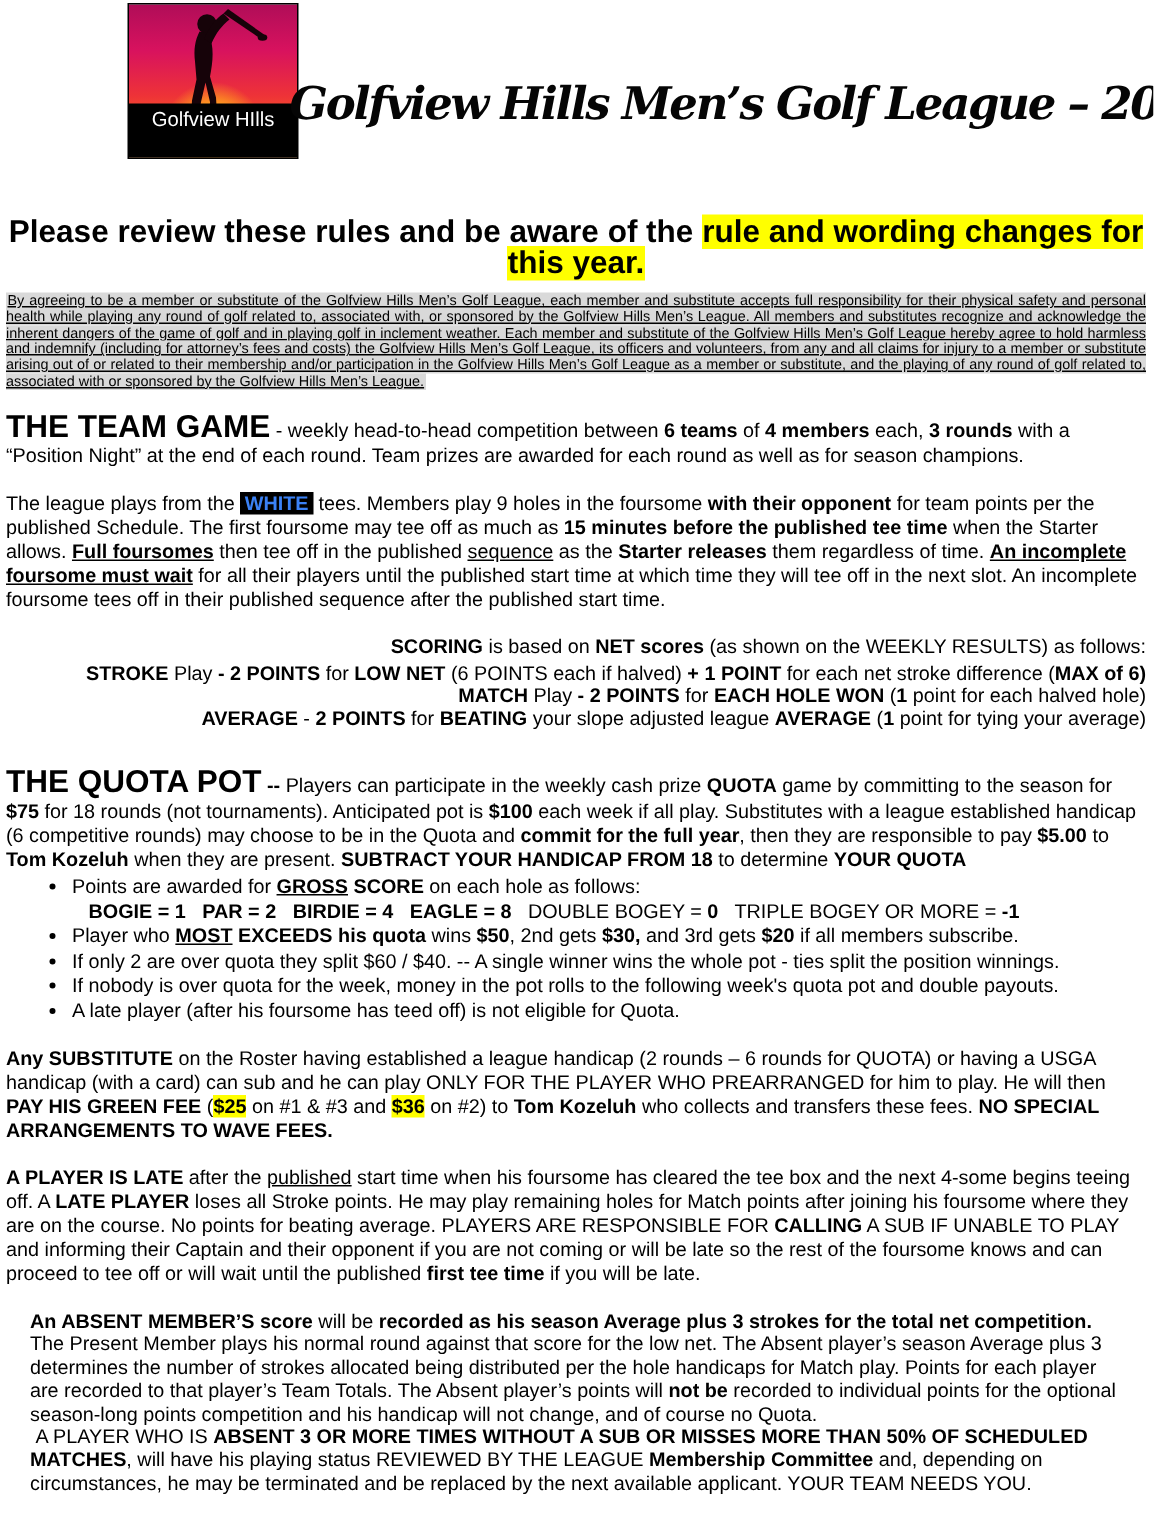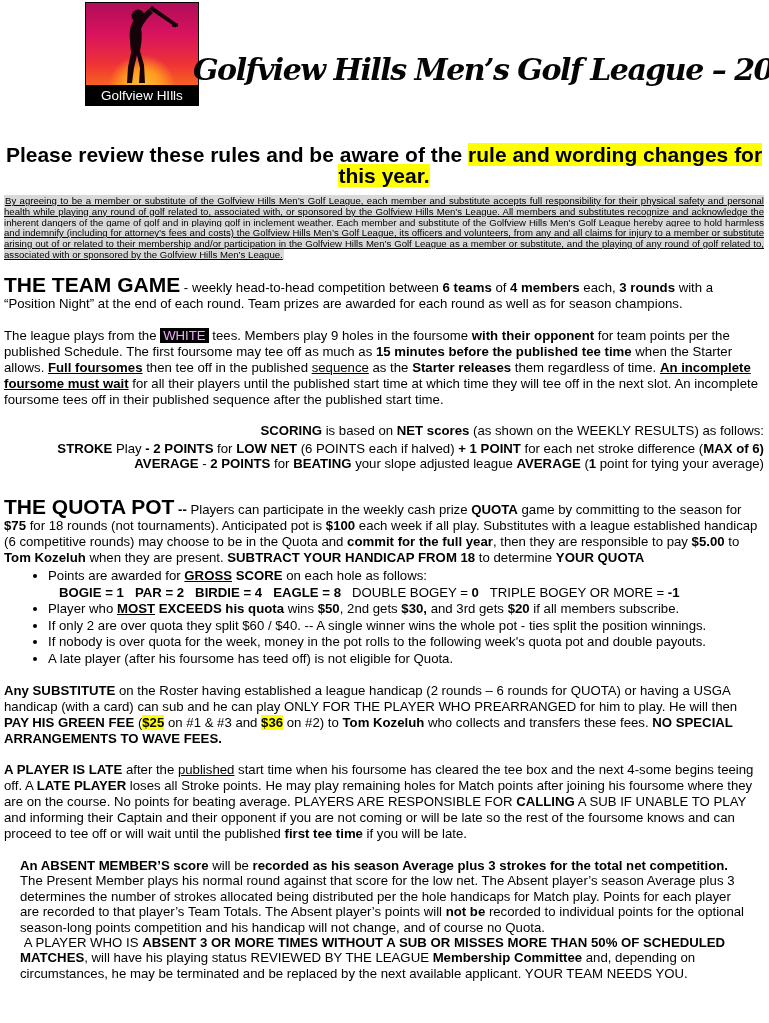--- a/index.html
+++ b/index.html
@@ -6,21 +6,21 @@
   .page{position:relative;width:769px;height:1023px;overflow:hidden;background:#fff;color:#000;
         font-family:"Liberation Sans",sans-serif;font-size:13.2px;line-height:16px;
         padding:0 5px 0 4px;box-sizing:border-box;}
   
   header{position:relative;height:138px;}
   .logo{position:absolute;left:81px;top:2px;width:114px;height:104px;border:1px solid #000;box-sizing:border-box;
         background:
           radial-gradient(circle 34px at 50% 84%, #ffc33c 0%, #ff9d1f 55%, rgba(255,130,30,0) 100%),
           linear-gradient(180deg,#b00d58 0%,#d8125e 30%,#ee3337 60%,#fb6c1d 85%,#ff8c1f 100%);}
   .logo svg{position:absolute;left:0;top:0;display:block;}
-  .logo-caption{position:absolute;left:0;right:0;bottom:0;height:20px;background:#000;color:#fff;
+  .logo-caption{position:absolute;left:0;right:0;bottom:0;height:36px;background:#000;color:#fff;
         font-size:13.5px;line-height:22px;text-align:center;}
   .title{position:absolute;left:189px;top:62px;white-space:nowrap;color:#050505;
         font-family:"DejaVu Serif",serif;font-style:italic;font-weight:bold;
         font-size:30px;letter-spacing:-1.5px;}
   
   .notice{margin:6px 0 10px;text-align:center;font-size:21px;font-weight:bold;line-height:21px;}
   .disclaimer{margin:0 0 13px;font-size:9.6px;line-height:10.75px;text-align:justify;}
   p.body{margin:0 0 15px;}
   p.team{margin:12px 0 16px;}
   .scoring{margin:0 0 0;}
@@ -29,21 +29,21 @@
   p.quota{margin:25px 0 0;}
   ul.bullets{margin:2px 0 16px;padding:0 0 0 44px;list-style:disc outside;}
   ul.bullets li{line-height:16.5px;}
   .score-values{margin-left:11px;white-space:pre-wrap;line-height:16.5px;}
   p.absent{margin:16px;line-height:15.4px;}
   
   .b{font-weight:bold;}
   .u{text-decoration:underline;}
   .hl{background:#ffff00;}
   .gray{background:#d9d9d9;padding:0 1px;text-decoration:underline;}
-  .inv{background:#000;color:#f0abfc;font-weight:normal;padding:0 3px;}
+  .inv{background:#000;color:#3b82f6;font-weight:bold;padding:0 3px;}
   .h{font-size:21px;font-weight:bold;line-height:22px;}
 </style>
 </head>
 <body>
 
 <div class="page">
 
   <header>
     <div class="logo">
       <span>
@@ -66,20 +66,21 @@
 
   <p class="disclaimer"><span class="gray">By agreeing to be a member or substitute of the Golfview Hills Men’s Golf League, each member and substitute accepts full responsibility for their physical safety and personal health while playing any round of golf related to, associated with, or sponsored by the Golfview Hills Men’s League.  All members and substitutes recognize and acknowledge the inherent dangers of the game of golf and in playing golf in inclement weather.  Each member and substitute of the Golfview Hills Men’s Golf League hereby agree to hold harmless and indemnify (including for attorney’s fees and costs) the Golfview Hills Men’s Golf League, its officers and volunteers, from any and all claims for injury to a member or substitute arising out of or related to their membership and/or participation in the Golfview Hills Men’s Golf League as a member or substitute, and the playing of any round of golf related to, associated with or sponsored by the Golfview Hills Men’s League.</span></p>
 
   <p class="body team"><span class="h">THE TEAM GAME</span><span> - weekly head-to-head competition between </span><span class="b">6 teams</span><span> of </span><span class="b">4 members</span><span> each, </span><span class="b">3 rounds</span><span> with a “Position Night” at the end of each round.  Team prizes are awarded for each round as well as for season champions.</span></p>
 
   <p class="body"><span>The league plays from the </span><span class="inv">WHITE</span><span> tees.  Members play 9 holes in the foursome </span><span class="b">with their opponent</span><span> for team points per the published Schedule. The first foursome may tee off as much as </span><span class="b">15 minutes before the published tee time</span><span> when the Starter allows.  </span><span class="b u">Full foursomes</span><span> then tee off in the published </span><span class="u">sequence</span><span> as the </span><span class="b">Starter releases</span><span> them regardless of time.  </span><span class="b u">An incomplete foursome must wait</span><span> for all their players until the published start time at which time they will tee off in the next slot.  An incomplete foursome tees off in their published sequence after the published start time.</span></p>
 
   <div class="scoring">
     <p class="first"><span class="b">SCORING</span><span> is based on </span><span class="b">NET scores</span><span> (as shown on the WEEKLY RESULTS) as follows:</span></p>
     <p><span class="b">STROKE</span><span> Play </span><span class="b">- 2 POINTS</span><span> for </span><span class="b">LOW NET</span><span> (6 POINTS each if halved) </span><span class="b">+ 1 POINT</span><span> for each net stroke difference (</span><span class="b">MAX of 6)</span></p>
+    <p><span class="b">MATCH</span><span> Play </span><span class="b">- 2 POINTS</span><span> for </span><span class="b">EACH HOLE WON</span><span> (</span><span class="b">1</span><span> point for each halved hole)</span></p>
     <p><span class="b">AVERAGE</span><span> - </span><span class="b">2 POINTS</span><span> for </span><span class="b">BEATING</span><span> your slope adjusted league </span><span class="b">AVERAGE</span><span> (</span><span class="b">1</span><span> point for tying your average)</span></p>
   </div>
 
   <p class="body quota"><span class="h">THE QUOTA POT</span><span class="b"> -- </span><span>Players can participate in the weekly cash prize </span><span class="b">QUOTA</span><span> game by committing to the season for </span><span class="b">$75</span><span> for 18 rounds (not tournaments).  Anticipated pot is </span><span class="b">$100</span><span> each week if all play.  Substitutes with a league established handicap (6 competitive rounds) may choose to be in the Quota and </span><span class="b">commit for the full year</span><span>, then they are responsible to pay </span><span class="b">$5.00</span><span> to </span><span class="b">Tom Kozeluh</span><span> when they are present. </span><span class="b">SUBTRACT YOUR HANDICAP FROM 18</span><span> to determine </span><span class="b">YOUR QUOTA</span></p>
 
   <ul class="bullets">
     <li>
       <span><span>Points are awarded for </span><span class="b u">GROSS</span><span class="b"> SCORE</span><span> on each hole as follows:</span></span>
       <div class="score-values"><span class="b">BOGIE = 1</span><span>   </span><span class="b">PAR = 2</span><span>   </span><span class="b">BIRDIE = 4</span><span>   </span><span class="b">EAGLE = 8</span><span>   DOUBLE BOGEY = </span><span class="b">0</span><span>   TRIPLE BOGEY OR MORE = </span><span class="b">-1</span></div>
     </li>

